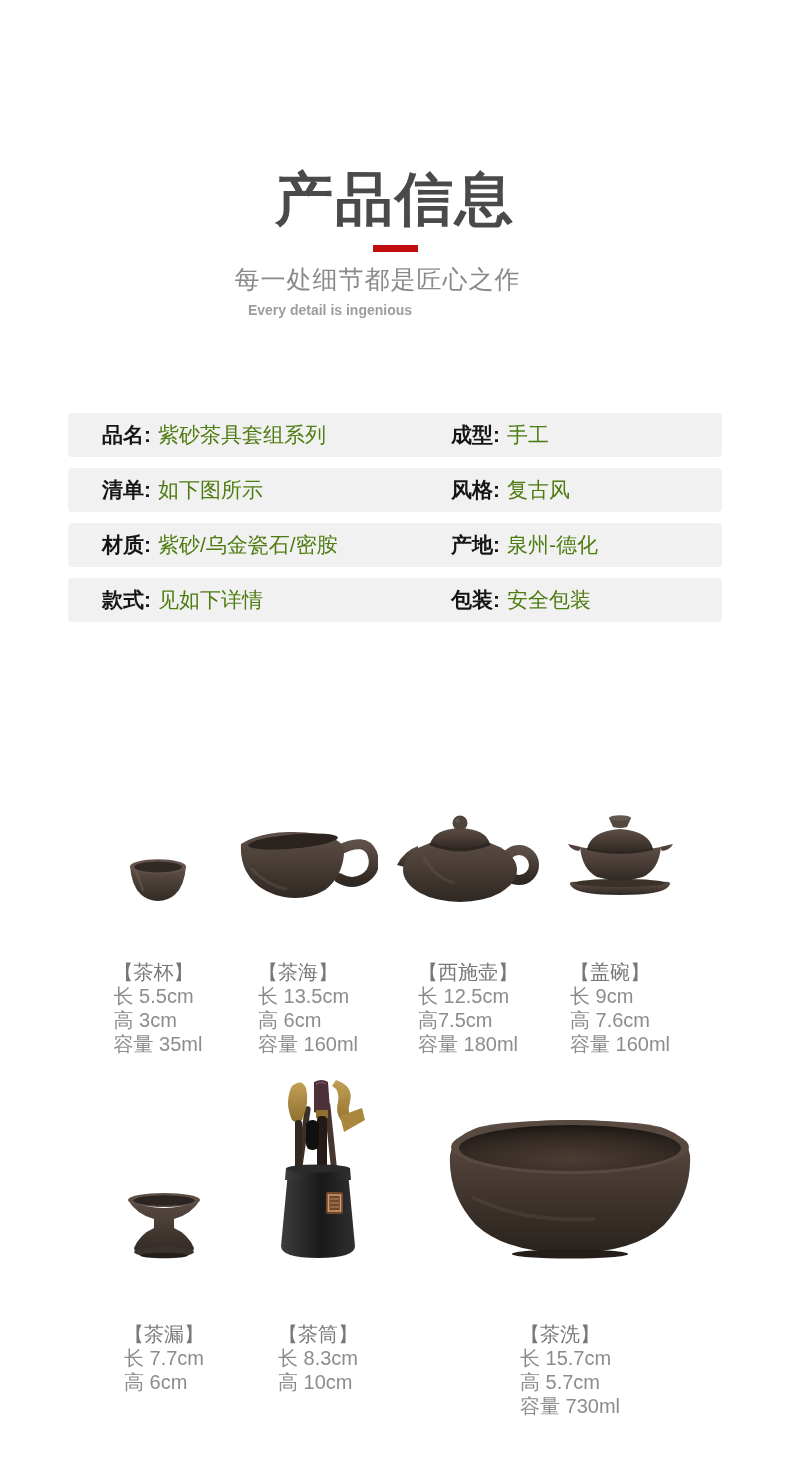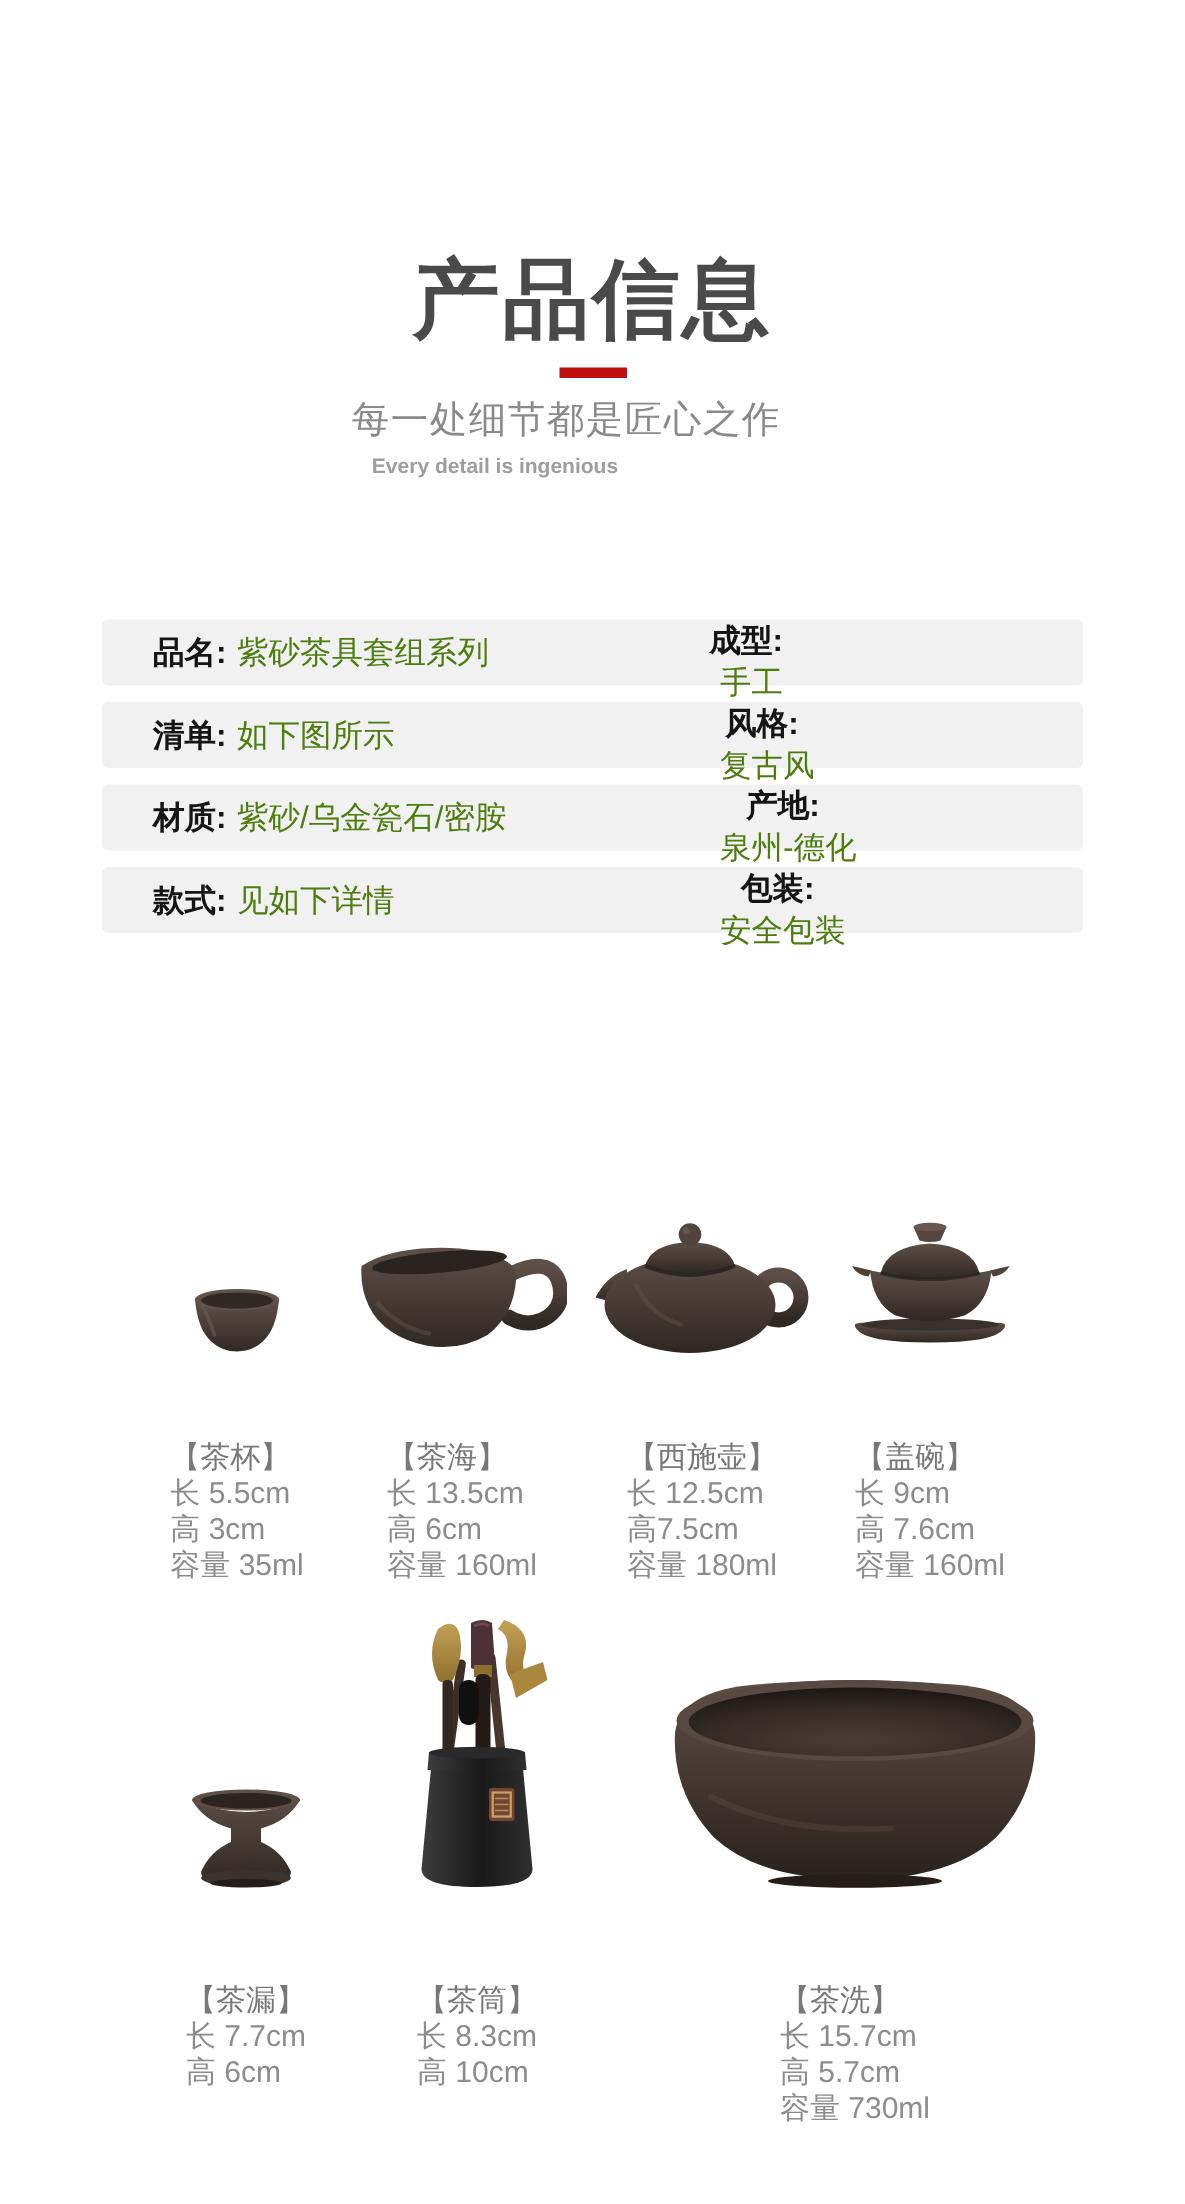--- a/index.html
+++ b/index.html
@@ -25,21 +25,21 @@
     font-size:14px; font-weight:bold; color:#9d9d9d;
   }
   
   .spec-table { position:absolute; top:413px; left:68px; width:654px; }
   .spec-row {
     position:relative; height:44px; margin-bottom:11px;
     background:#f1f1f1; border-radius:4px;
   }
   .spec-cell { position:absolute; top:0; height:44px; display:flex; align-items:center; white-space:nowrap; }
   .spec-cell.left  { left:22px;margin-left:12px; }
-  .spec-cell.right { left:405px;flex-direction:column; }
+  .spec-cell.right { left:383px; }
   .spec-label { font-size:21px; font-weight:bold; color:#151515; }
   .spec-value { font-size:21px; color:#4d7c0f; margin-left:7px; }
   
   .product { position:absolute; display:flex; flex-direction:column; align-items:center; }
   .img-box { display:flex; align-items:flex-end; justify-content:center; }
   .img-box.r1 { height:90px; }
   .img-box.r2 { height:183px; }
   .p-text { margin-top:12px; }
   .p-text.r2 { margin-top:17px; }
   .p-name { font-size:20px; color:#787878; line-height:24px; white-space:nowrap;margin-top:45px; }

